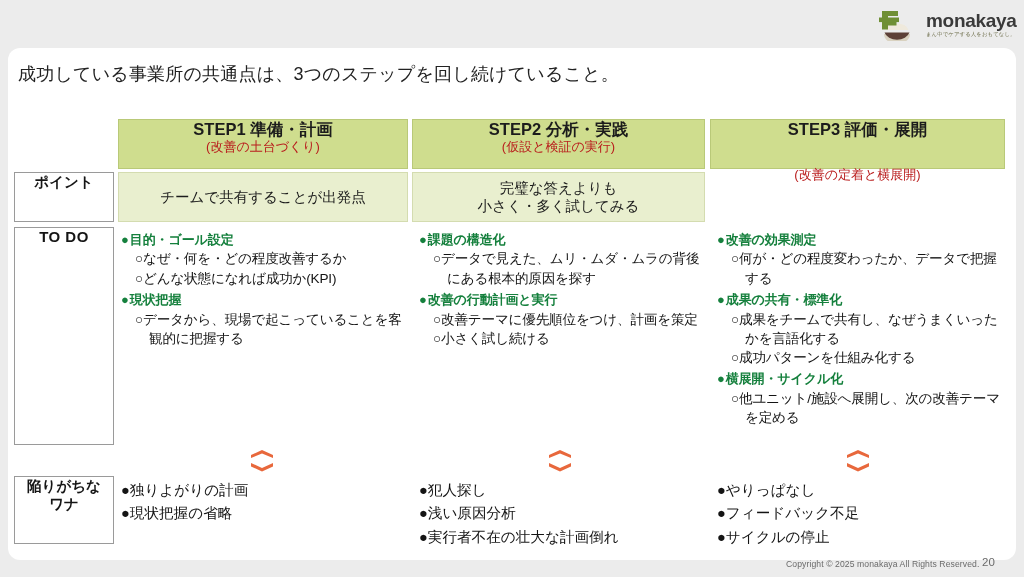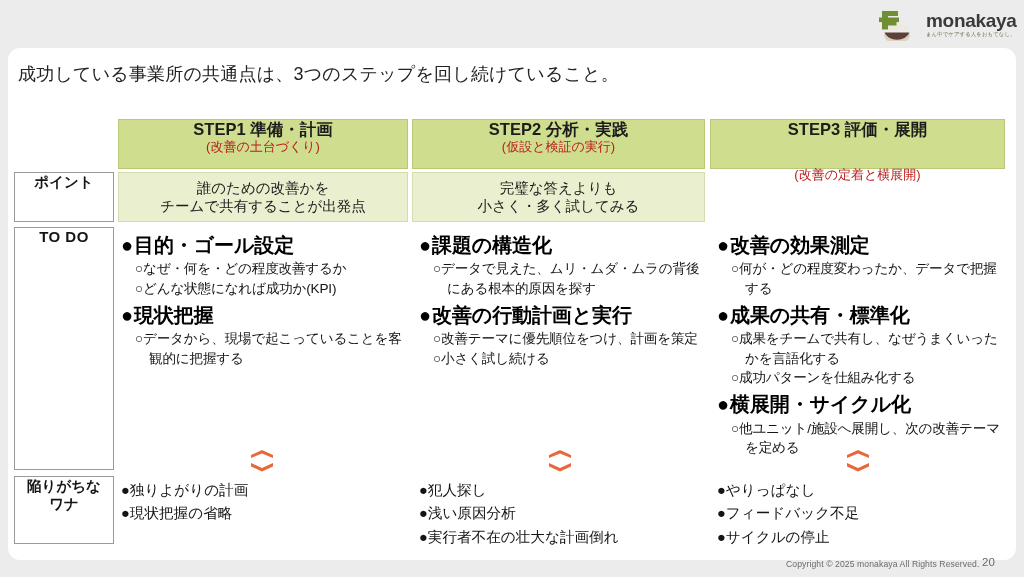--- a/index.html
+++ b/index.html
@@ -127,34 +127,34 @@
     border: 1px solid #9a9a9a;
     display: flex;
     flex-direction: column;
     align-items: center;
     font-weight: bold;
     color: #151515;
     line-height: 1.25;
     text-align: center;
   }
   #label-point { top: 172px; height: 50px; font-size: 14.5px; }
-  #label-todo  { top: 227px; height: 243px; font-size: 15px; letter-spacing: 0.5px; }
+  #label-todo  { top: 227px; height: 218px; font-size: 15px; letter-spacing: 0.5px; }
   #label-trap  { top: 476px; height: 68px; font-size: 14.5px; }
 
   
   .todo-col {
     position: absolute;
     top: 231px;
     font-size: 13.6px;
     color: #141414;
   }
   .todo-head {
     font-weight: bold;
-    font-size: 20px;
-    color: #000000;
+    font-size: 13px;
+    color: #15803d;
     margin-top: 3px;
     line-height: 1.42;
     letter-spacing: -0.1px;
   }
   .todo-head:first-child { margin-top: 0; }
   .todo-head .bullet { margin-right: 1px; }
   .todo-sub {
     padding-left: 14px;
     text-indent: -0.05em;
     line-height: 1.42;
@@ -241,21 +241,20 @@
     <div class="col-head" id="head-3" style="left:710px;width:295px;gap:28px;">
       <span class="ch-main">STEP3 評価・展開</span>
       <span class="ch-sub">(改善の定着と横展開)</span>
     </div>
 
     <div class="row-label" id="label-point">
       <span>ポイント</span>
     </div>
 
     <div class="point-cell" style="left:118px;width:290px;">
-      <span>誰のための改善かを</span>
       <span>チームで共有することが出発点</span>
     </div>
     <div class="point-cell" style="left:412px;width:293px;">
       <span>完璧な答えよりも</span>
       <span>小さく・多く試してみる</span>
     </div>
 
     <div class="row-label" id="label-todo">
       <span>TO DO</span>
     </div>

